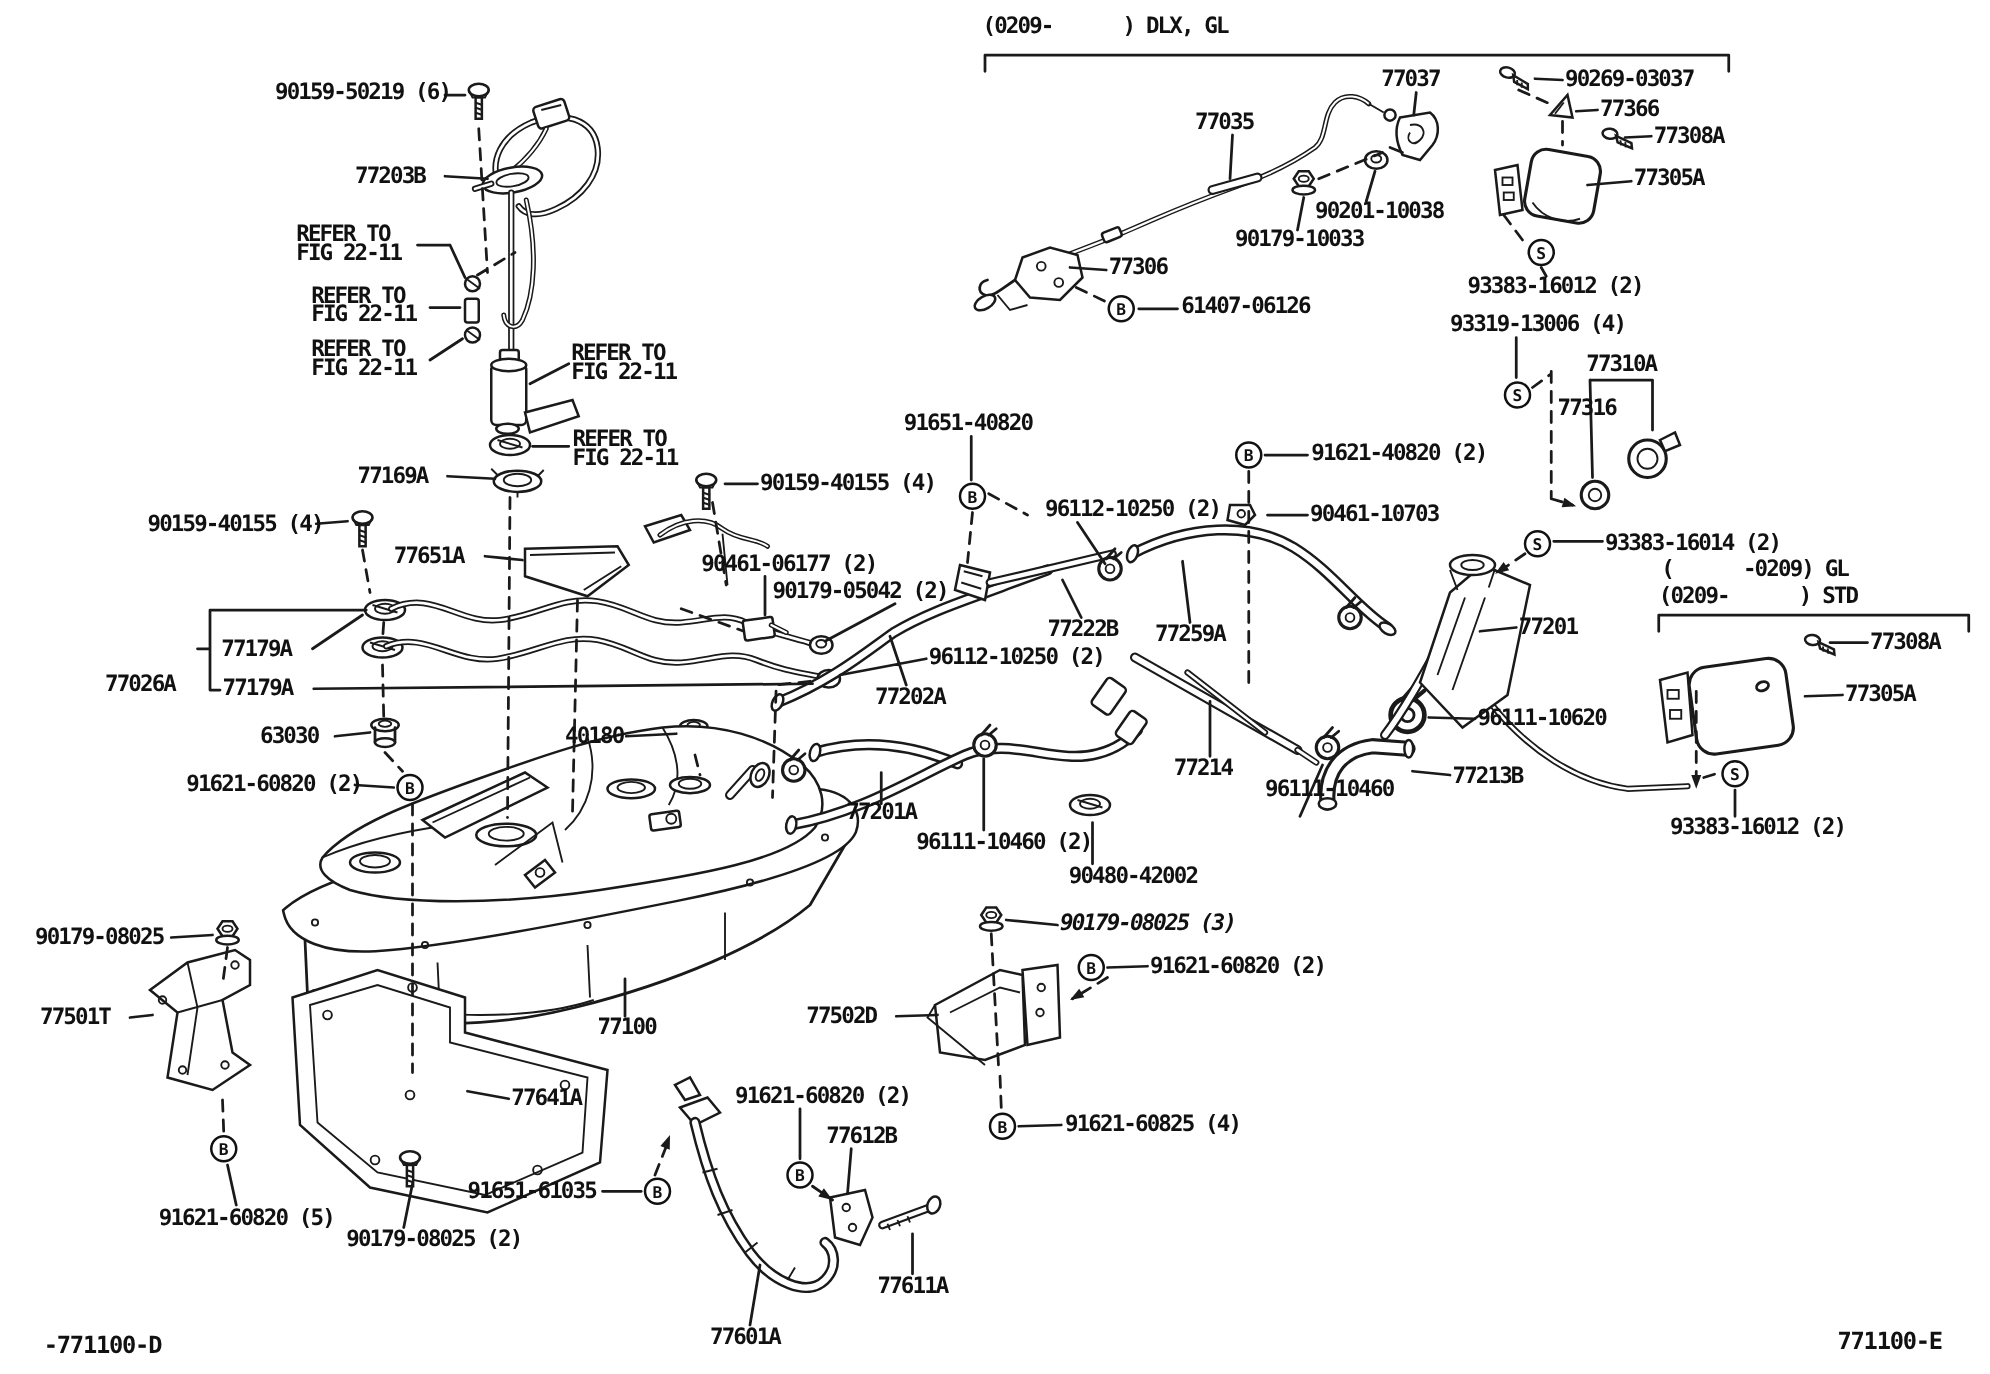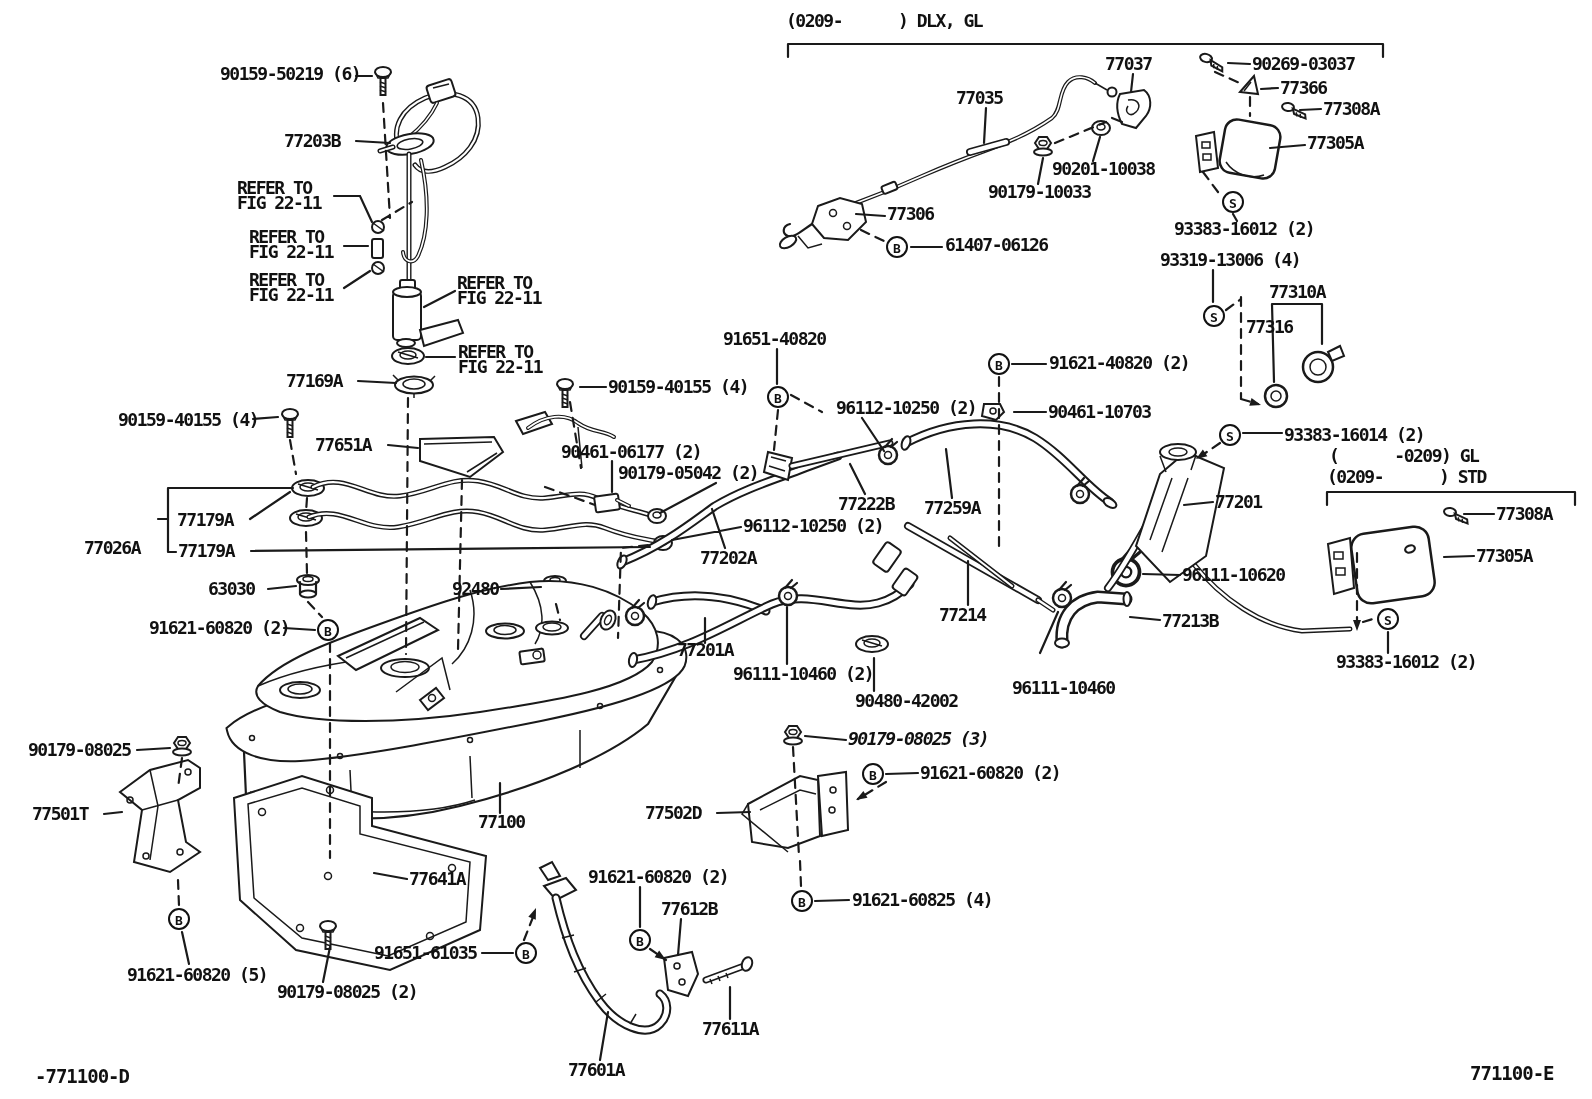--- a/index.html
+++ b/index.html
@@ -379,37 +379,37 @@
       <div class="part-label" style="left: 458px; top: 344px;">REFER TO
 FIG 22-11</div>
       <div class="part-label" style="left: 286px; top: 373px;">77169A</div>
       <div class="part-label" style="left: 118px; top: 412px;">90159-40155 (4)</div>
       <div class="part-label" style="left: 315px; top: 437px;">77651A</div>
       <div class="part-label" style="left: 84px; top: 540px;">77026A</div>
       <div class="part-label" style="left: 177px; top: 512px;">77179A</div>
       <div class="part-label" style="left: 178px; top: 543px;">77179A</div>
       <div class="part-label" style="left: 208px; top: 581px;">63030</div>
       <div class="part-label" style="left: 149px; top: 620px;">91621-60820 (2)</div>
-      <div class="part-label" style="left: 452px; top: 581px;">92480</div>
+      <div class="part-label" style="left: 452px; top: 581px;">40180</div>
       <div class="part-label" style="left: 608px; top: 379px;">90159-40155 (4)</div>
       <div class="part-label" style="left: 561px; top: 444px;">90461-06177 (2)</div>
       <div class="part-label" style="left: 618px; top: 465px;">90179-05042 (2)</div>
       <div class="part-label" style="left: 743px; top: 518px;">96112-10250 (2)</div>
       <div class="part-label" style="left: 700px; top: 550px;">77202A</div>
       <div class="part-label" style="left: 723px; top: 331px;">91651-40820</div>
       <div class="part-label" style="left: 836px; top: 400px;">96112-10250 (2)</div>
       <div class="part-label" style="left: 1049px; top: 355px;">91621-40820 (2)</div>
       <div class="part-label" style="left: 1048px; top: 404px;">90461-10703</div>
       <div class="part-label" style="left: 838px; top: 496px;">77222B</div>
       <div class="part-label" style="left: 924px; top: 500px;">77259A</div>
       <div class="part-label" style="left: 939px; top: 607px;">77214</div>
       <div class="part-label" style="left: 677px; top: 642px;">77201A</div>
       <div class="part-label" style="left: 733px; top: 666px; text-align: center;">96111-10460 (2)</div>
       <div class="part-label" style="left: 819px; top: 693px; margin-left: 36px;">90480-42002</div>
-      <div class="part-label" style="left: 1012px; top: 680px;">96111-10460</div>
+      <div class="part-label" style="left: 1012px; top: 624px;">96111-10460</div>
       <div class="part-label" style="left: 1182px; top: 567px;">96111-10620</div>
       <div class="part-label" style="left: 1162px; top: 613px;">77213B</div>
       <div class="part-label" style="left: 1215px; top: 494px;">77201</div>
       <div class="part-label" style="left: 478px; top: 814px;">77100</div>
       <div class="part-label" style="left: 409px; top: 871px;">77641A</div>
       <div class="part-label" style="left: 32px; top: 806px;">77501T</div>
       <div class="part-label" style="left: 28px; top: 742px;">90179-08025</div>
       <div class="part-label" style="left: 127px; top: 967px;">91621-60820 (5)</div>
       <div class="part-label" style="left: 277px; top: 984px;">90179-08025 (2)</div>
       <div class="part-label" style="left: 374px; top: 945px;">91651-61035</div>

